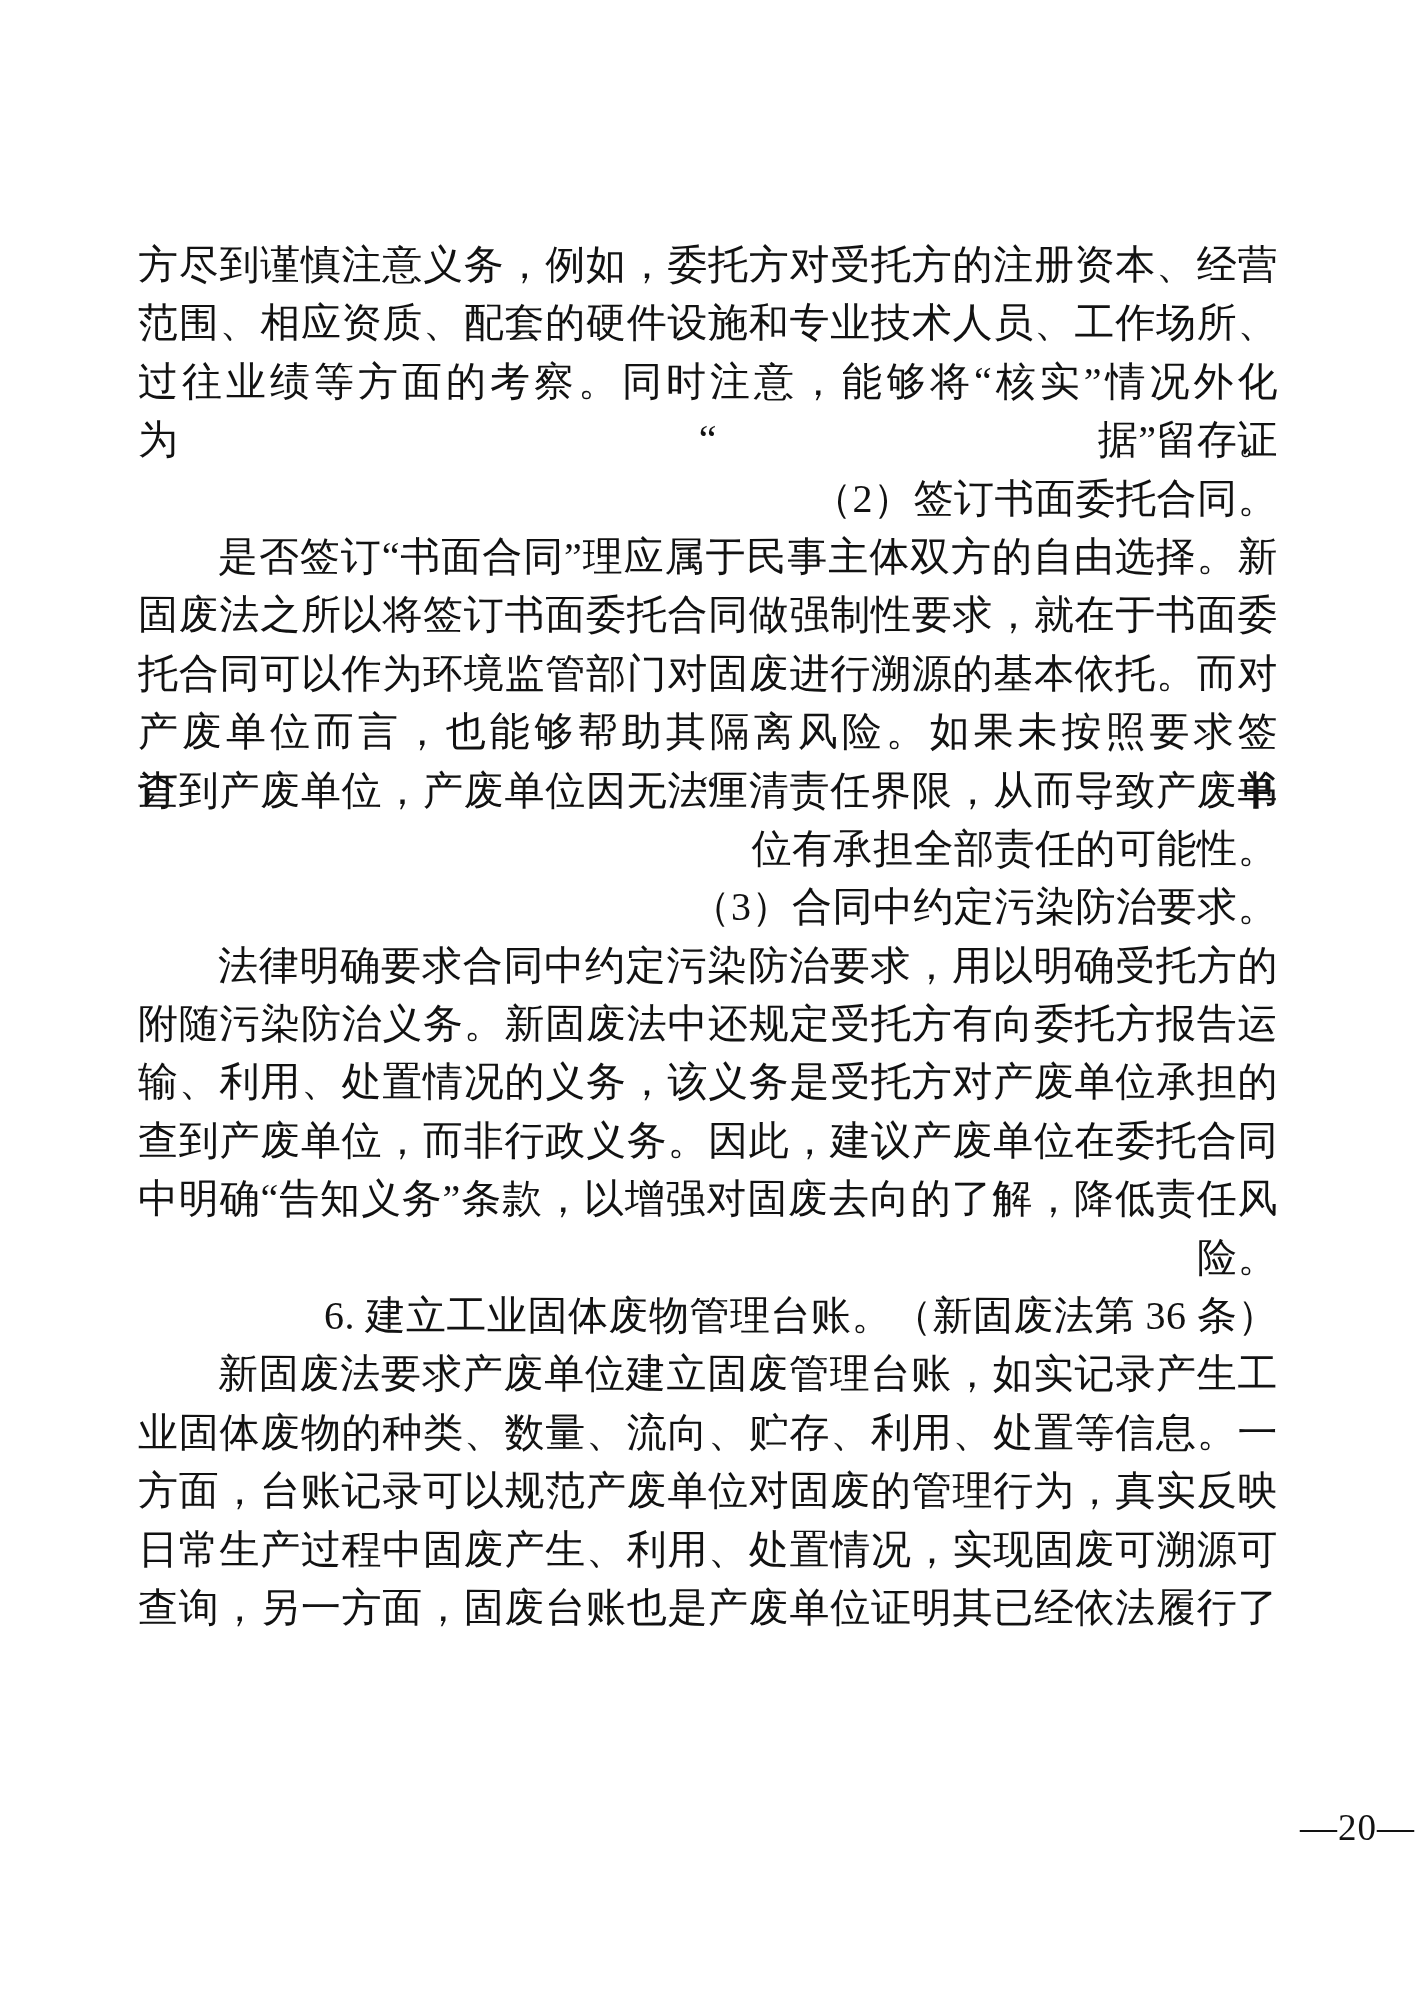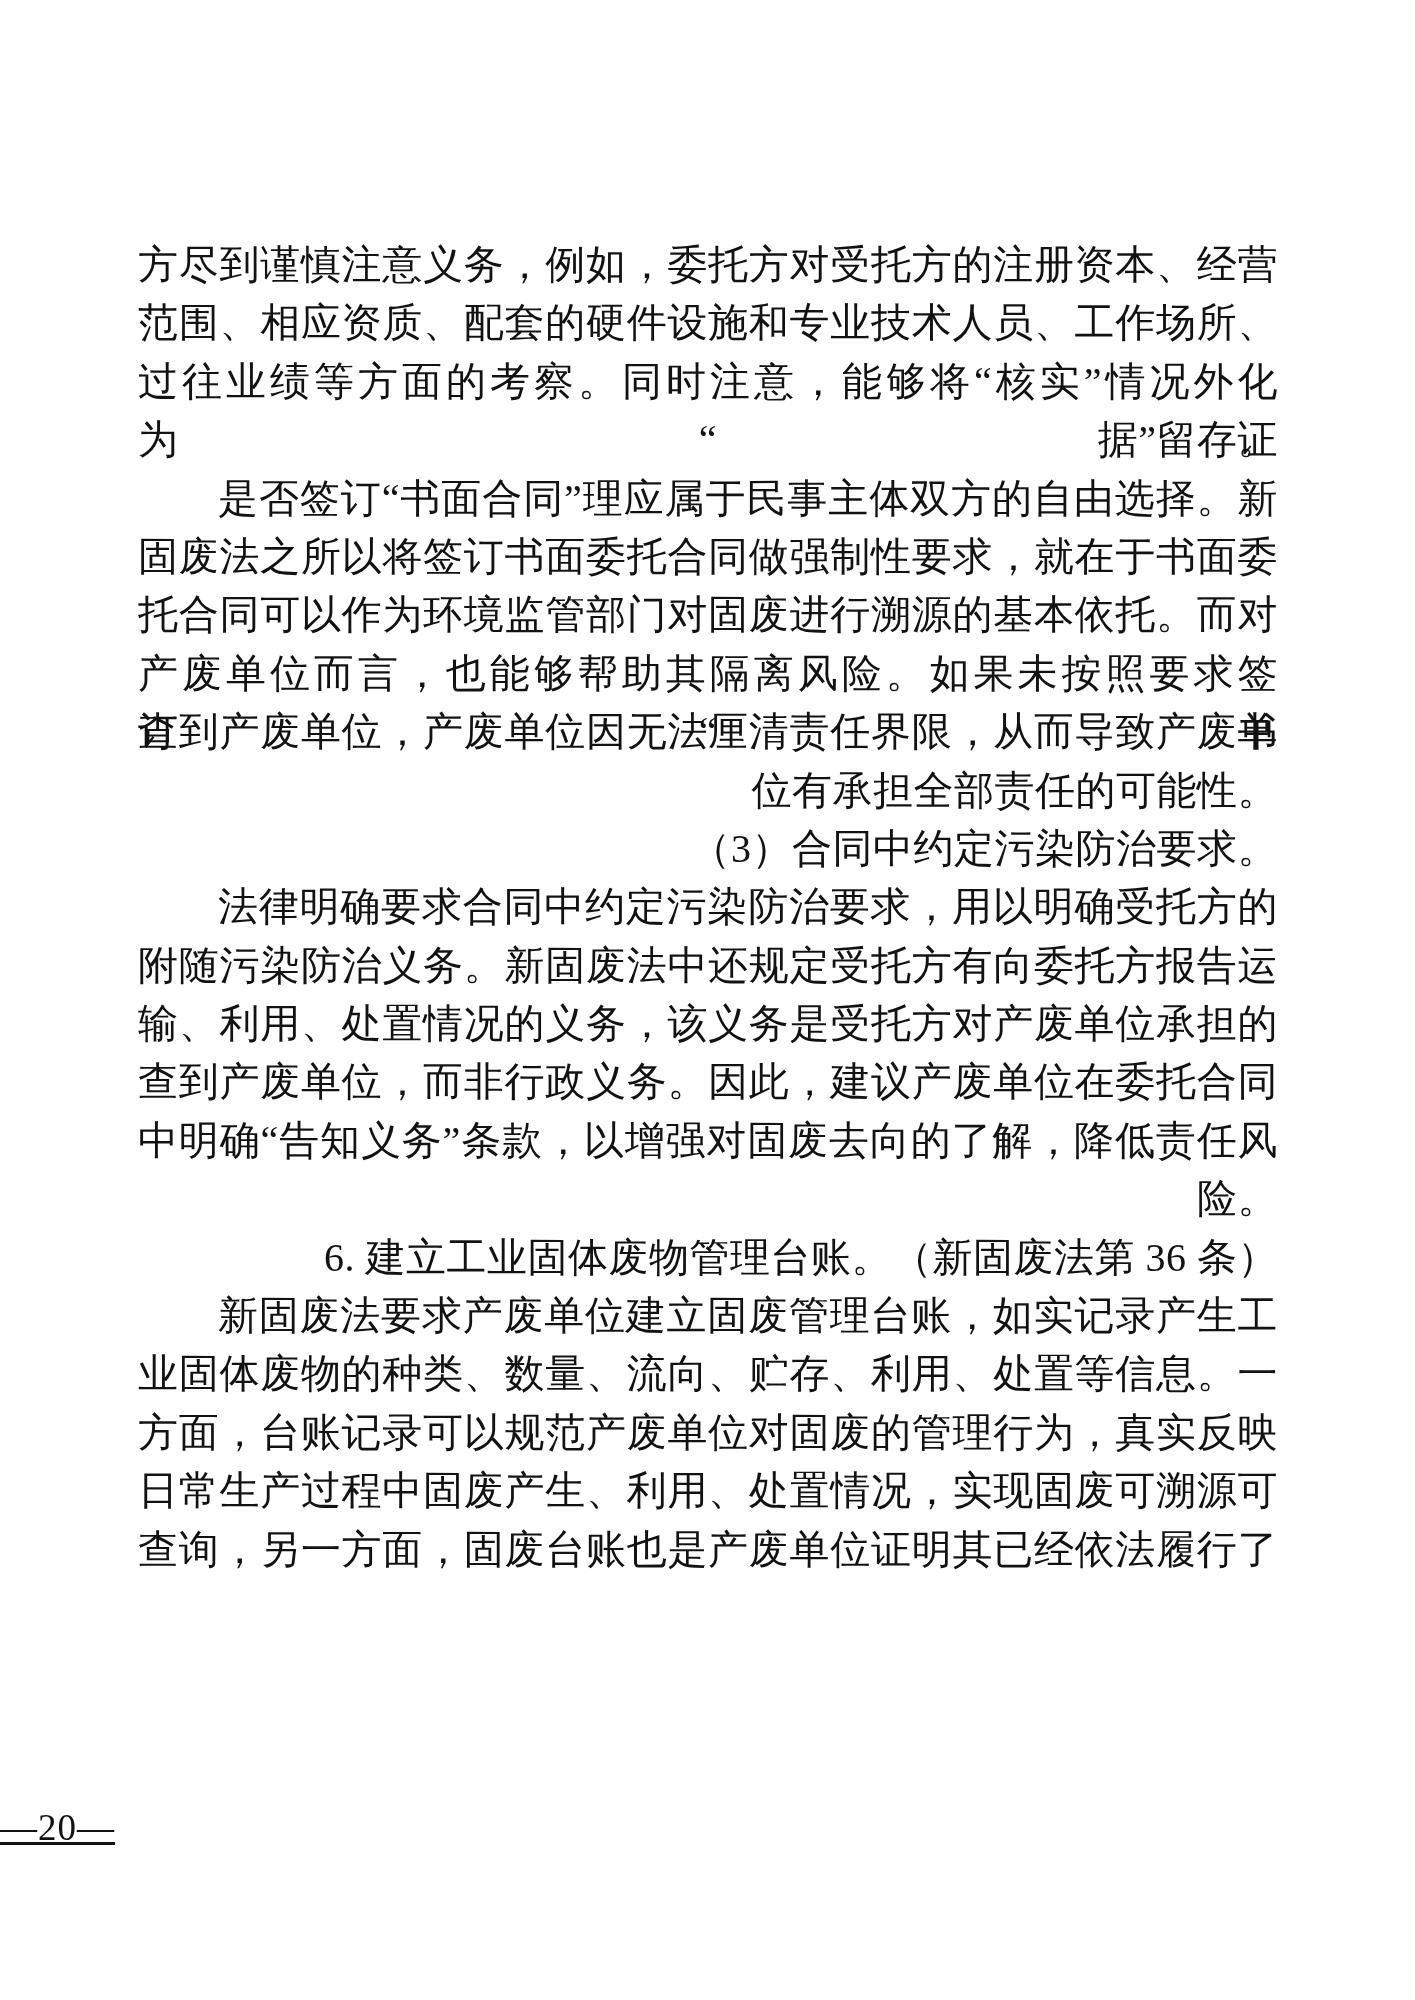--- a/index.html
+++ b/index.html
@@ -44,36 +44,36 @@
     text-justify: inter-character;
   }
   .line.ind {
     text-indent: 2em;
   }
   .footer {
     position: absolute;
     left: 0;
     top: 1806px;
     width: 1415px;
-    text-align: left;
+    text-align: right;
     font-size: 37px;
     color: #121212;
     letter-spacing: 1px;
-    text-decoration: underline;
   }
 </style>
 </head>
 <body>
 
 <div class="page">
   <div class="body-text" id="text-container">
       <div class="line just">方尽到谨慎注意义务，例如，委托方对受托方的注册资本、经营</div>
       <div class="line just">范围、相应资质、配套的硬件设施和专业技术人员、工作场所、</div>
       <div class="line just">过往业绩等方面的考察。同时注意，能够将“核实”情况外化为“证</div>
       <div class="line">据”留存。</div>
+      <div class="line ind">（2）签订书面委托合同。</div>
       <div class="line just ind">是否签订“书面合同”理应属于民事主体双方的自由选择。新</div>
       <div class="line just">固废法之所以将签订书面委托合同做强制性要求，就在于书面委</div>
       <div class="line just">托合同可以作为环境监管部门对固废进行溯源的基本依托。而对</div>
       <div class="line just">产废单位而言，也能够帮助其隔离风险。如果未按照要求签订“书</div>
       <div class="line just">查到产废单位，产废单位因无法厘清责任界限，从而导致产废单</div>
       <div class="line">位有承担全部责任的可能性。</div>
       <div class="line ind">（3）合同中约定污染防治要求。</div>
       <div class="line just ind">法律明确要求合同中约定污染防治要求，用以明确受托方的</div>
       <div class="line just">附随污染防治义务。新固废法中还规定受托方有向委托方报告运</div>
       <div class="line just">输、利用、处置情况的义务，该义务是受托方对产废单位承担的</div>

